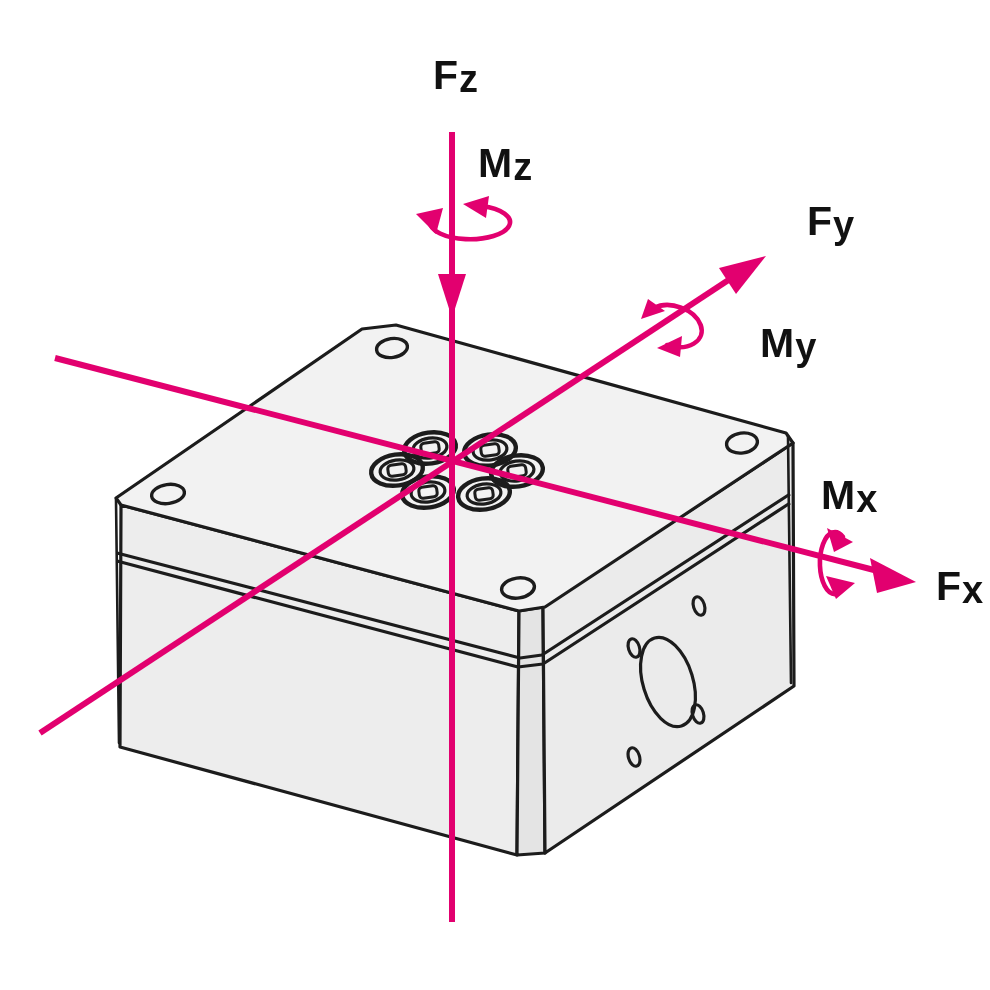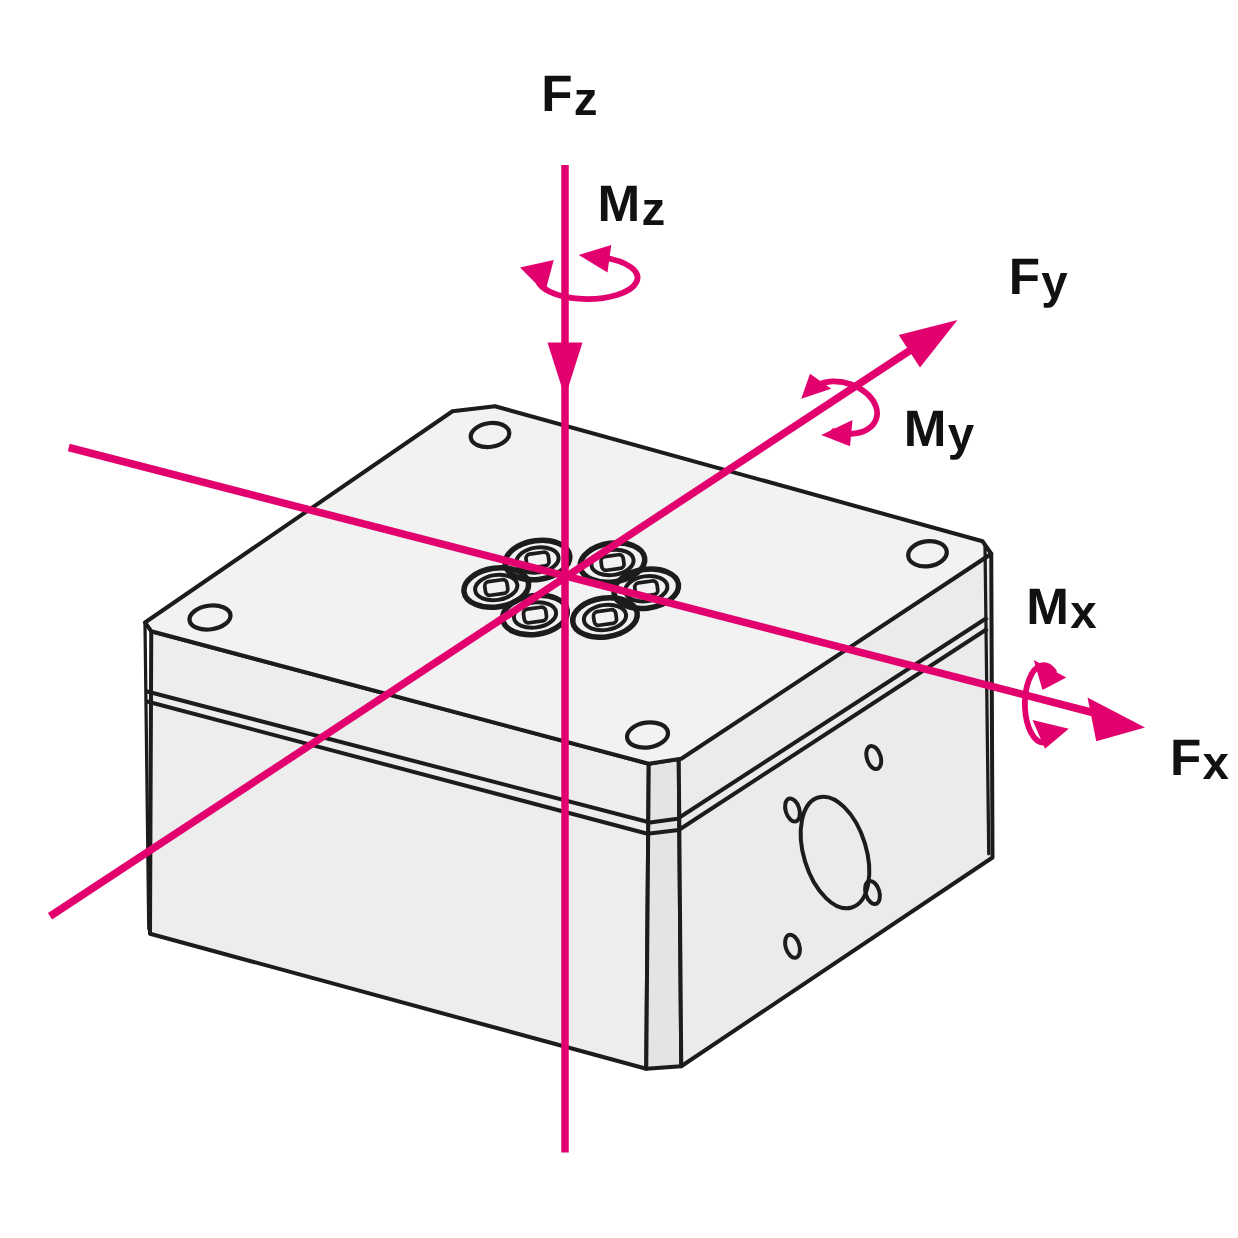--- a/index.html
+++ b/index.html
@@ -183,22 +183,22 @@
 
   <div class="axis-label" style="left:433px; top:55px;">
     <span class="main">F</span><span class="sub">z</span>
   </div>
   <div class="axis-label" style="left:478px; top:143px;">
     <span class="main">M</span><span class="sub">z</span>
   </div>
   <div class="axis-label" style="left:807px; top:201px;">
     <span class="main">F</span><span class="sub">y</span>
   </div>
-  <div class="axis-label" style="left:723px; top:323px;">
+  <div class="axis-label" style="left:760px; top:323px;">
     <span class="main">M</span><span class="sub">y</span>
   </div>
-  <div class="axis-label" style="left:821px; top:465px;">
+  <div class="axis-label" style="left:821px; top:475px;">
     <span class="main">M</span><span class="sub">x</span>
   </div>
-  <div class="axis-label" style="left:936px; top:586px;">
+  <div class="axis-label" style="left:936px; top:566px;">
     <span class="main">F</span><span class="sub">x</span>
   </div>
 </div>
 
 </body></html>

